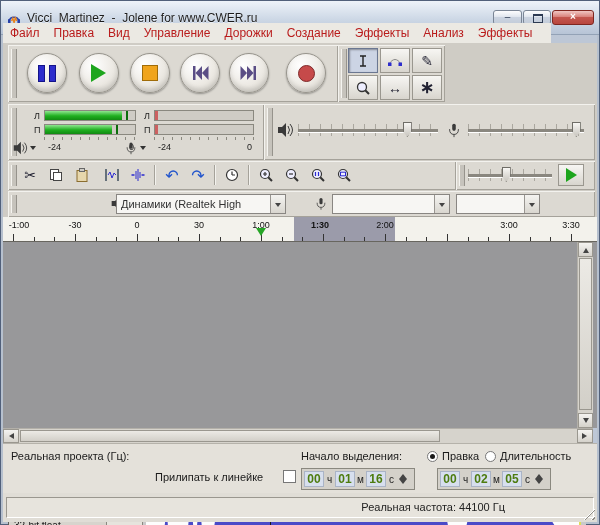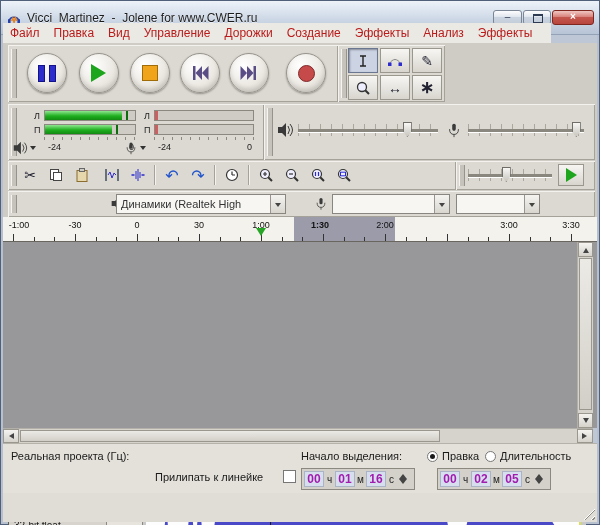--- a/index.html
+++ b/index.html
@@ -126,21 +126,21 @@
 
   
   .selbar{position:absolute;left:3px;top:443px;width:594px;height:50px;background:#e4e1da;border-top:1px solid #b5b2aa;box-sizing:border-box}
   .slabel{position:absolute;font-size:11px;color:#1a1a1a;white-space:nowrap}
   .radio{position:absolute;width:11px;height:11px;border-radius:50%;border:1px solid #777;background:#fff;box-sizing:border-box}
   .radio.sel::after{content:"";position:absolute;left:2px;top:2px;width:5px;height:5px;border-radius:50%;background:#1a1a1a}
   .checkbox{position:absolute;width:13px;height:13px;border:1px solid #777;background:#fff;box-sizing:border-box}
   .timefield{position:absolute;height:22px;width:114px;border:1px solid #8a887f;background:#d4d1ca;box-sizing:border-box;
     display:flex;align-items:center;padding-left:2px}
   .digit{width:20px;height:16px;background:#d7dfee;border:1px solid #aab4c6;box-sizing:border-box;
-    font-size:12px;font-weight:bold;color:#a21caf;text-align:center;line-height:14px}
+    font-size:12px;font-weight:bold;color:#4d7c0f;text-align:center;line-height:14px}
   .unit{width:11px;font-size:10px;color:#222;text-align:center}
   .spin{width:11px;height:18px;display:flex;flex-direction:column;justify-content:space-between;margin-left:1px}
   .spin i{display:block;width:0;height:0;border:4px solid transparent;margin-left:1px}
   .spin .up{border-bottom:5px solid #444}
   .spin .dn{border-top:5px solid #444}
 
   
   .statusbar{position:absolute;left:3px;top:493px;width:594px;height:29px;background:#e0ddd6}
   .statusfield{position:absolute;left:3px;right:3px;top:4px;bottom:4px;
     border:1px solid #9a978f;border-bottom-color:#fff;border-right-color:#fff;background:#e7e4dd;
@@ -543,16 +543,17 @@
         <div class="digit">05</div>
         <div class="unit">с</div>
         <div class="spin">
           <i class="up"></i>
           <i class="dn"></i>
         </div>
       </div>
   </div>
 
   <div class="statusbar">
+    <div class="statusfield">Реальная частота: 44100 Гц</div>
     <div class="sizegrip"></div>
   </div>
 
 </div>
 
 </body></html>

